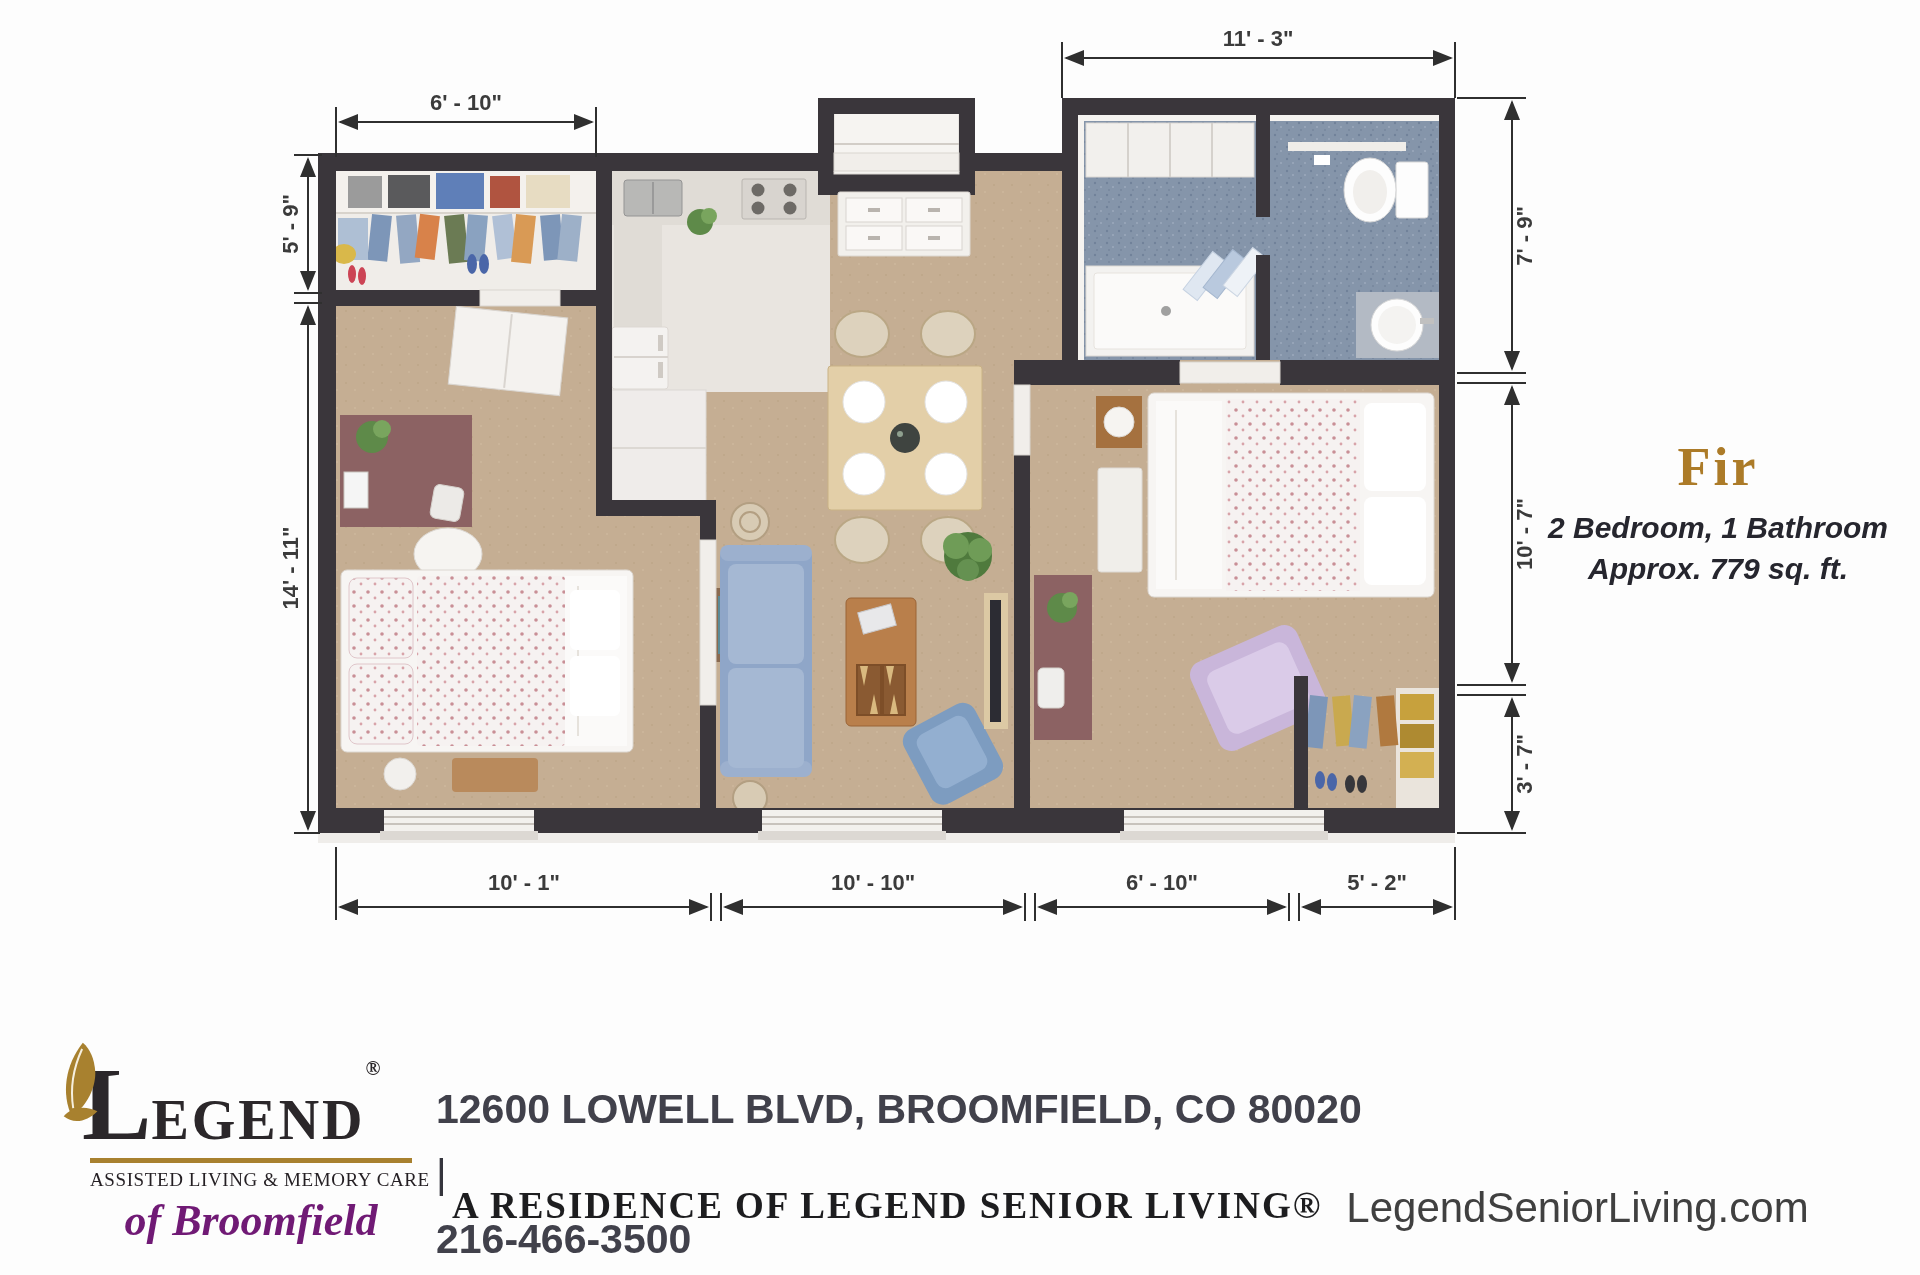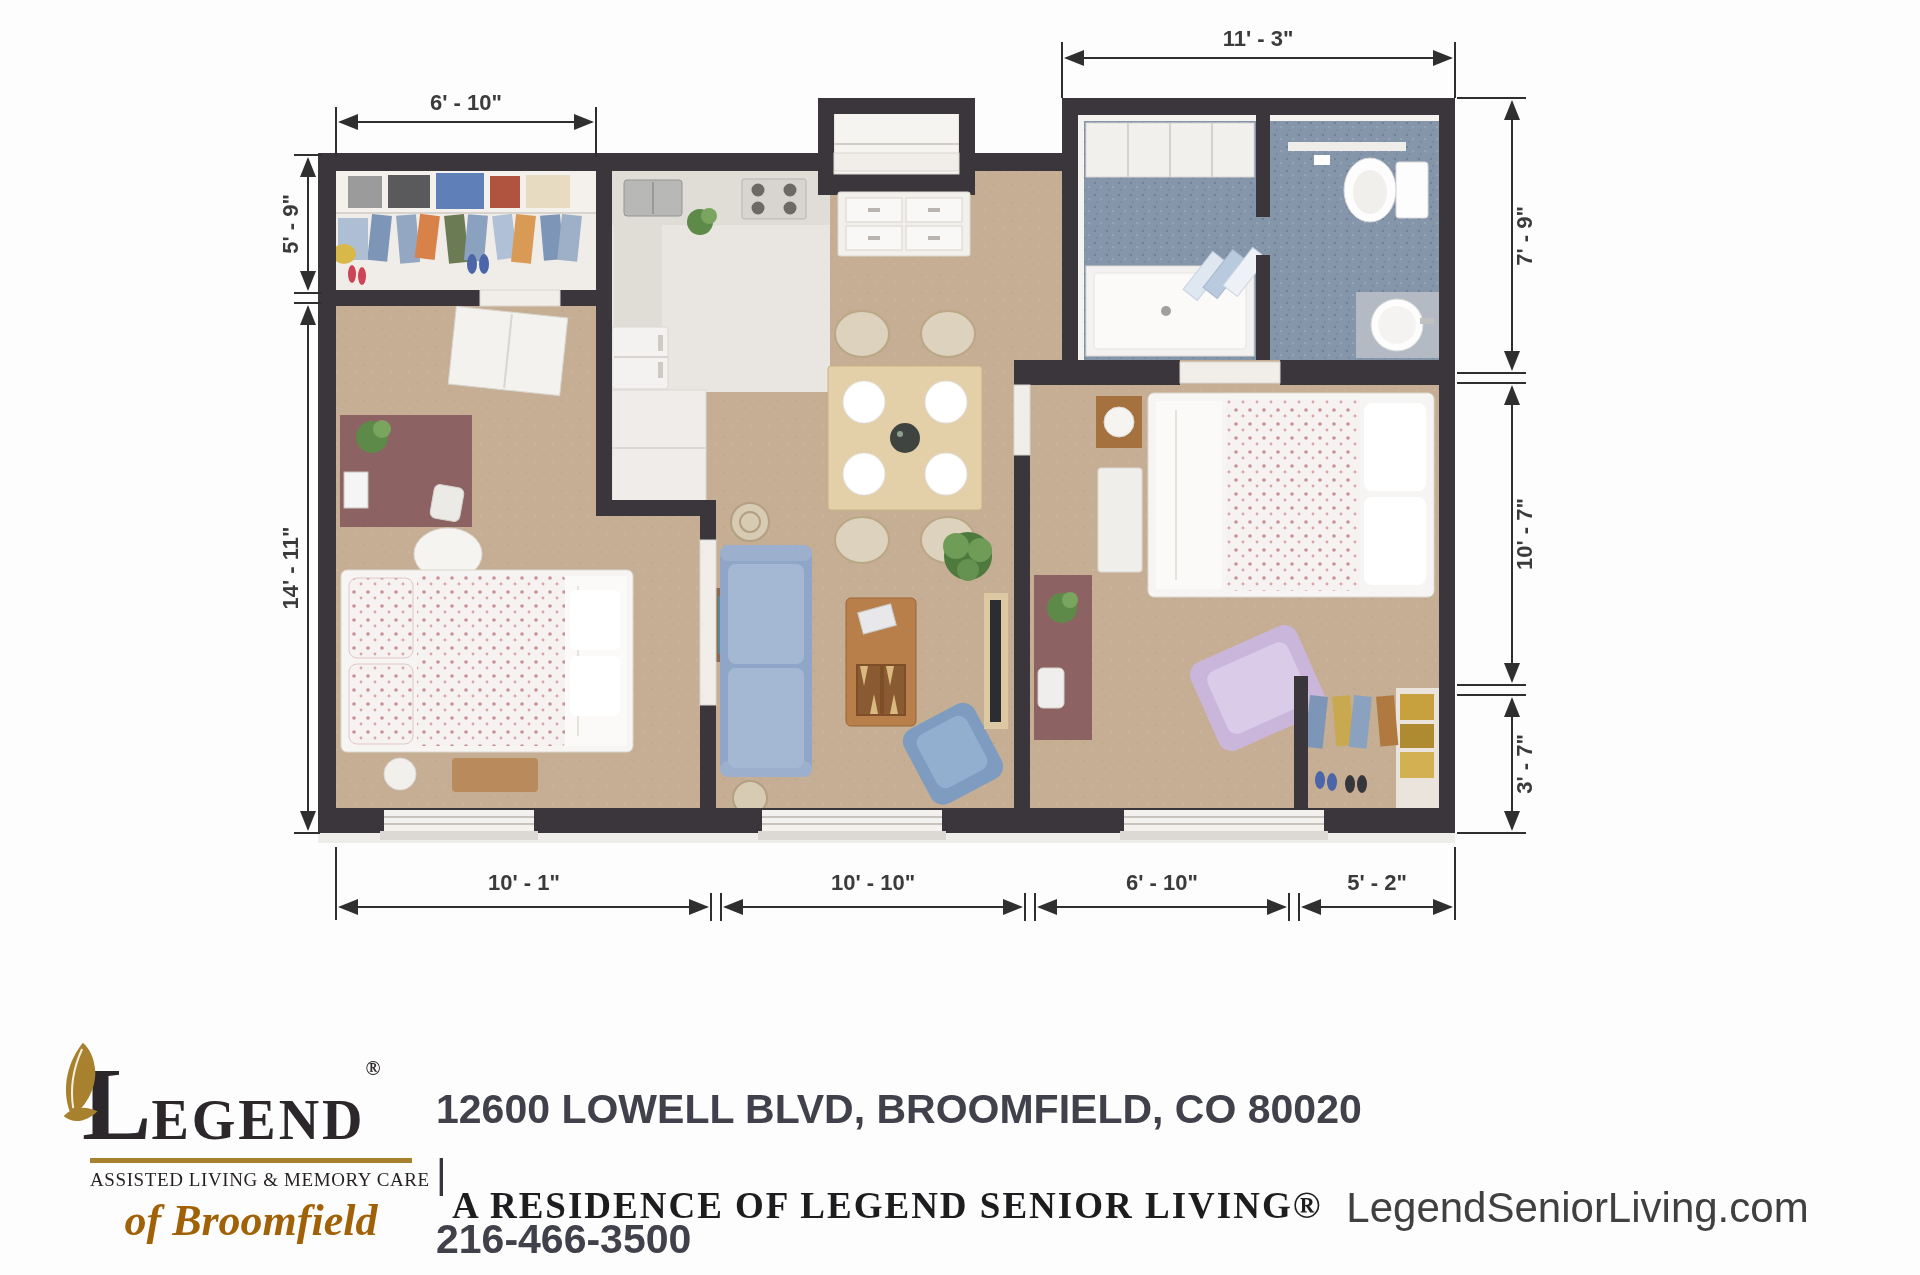--- a/index.html
+++ b/index.html
@@ -16,21 +16,21 @@
   .logo-main{position:relative;white-space:nowrap;line-height:1;padding-left:38px;}
   .logo-initial{font-family:"Liberation Serif",serif;font-weight:bold;font-size:104px;}
   .logo-rest{font-family:"Liberation Serif",serif;font-weight:bold;font-size:56px;letter-spacing:3px;}
   .logo-reg{font-family:"Liberation Serif",serif;font-weight:bold;font-size:20px;vertical-align:top;
             position:relative;top:6px;}
   .leaf{position:absolute;left:8px;top:-12px;}
   .logo-rule{height:5px;background:#a8812f;width:322px;margin:2px 0 6px 46px;}
   .logo-tagline{font-family:"Liberation Serif",serif;font-weight:normal;font-size:19px;letter-spacing:0.6px;
                 color:#241f23;width:322px;margin-left:46px;text-align:left;white-space:nowrap;}
   .logo-location{font-family:"Liberation Serif",serif;font-style:italic;font-weight:bold;font-size:44px;
-                 color:#a16207;width:322px;margin-left:46px;text-align:center;margin-top:4px;}
+                 color:#701a75;width:322px;margin-left:46px;text-align:center;margin-top:4px;}
   .addr-line{position:absolute;left:436px;top:1086px;display:flex;align-items:baseline;gap:18px;
              font-size:41px;font-weight:bold;color:#41414b;flex-direction:column;}
   .addr-sep{font-weight:400;color:#35353d;}
   .res-line{position:absolute;left:452px;top:1184px;display:flex;align-items:flex-start;gap:24px;}
   .res-text{font-family:"Liberation Serif",serif;font-weight:bold;font-size:37px;letter-spacing:2px;color:#1d1d1f;}
   .website{font-size:42px;color:#404040;font-weight:400;}
 </style>
 </head>
 <body>
 
@@ -365,20 +365,25 @@
       <line x1="725" y1="907" x2="1021" y2="907" marker-start="url(#arr)" marker-end="url(#arr)"></line>
       <line x1="1039" y1="907" x2="1285" y2="907" marker-start="url(#arr)" marker-end="url(#arr)"></line>
       <line x1="1303" y1="907" x2="1451" y2="907" marker-start="url(#arr)" marker-end="url(#arr)"></line>
       <text x="524" y="890" text-anchor="middle" stroke="none" fill="#3b3b3b">10' - 1"</text>
       <text x="873" y="890" text-anchor="middle" stroke="none" fill="#3b3b3b">10' - 10"</text>
       <text x="1162" y="890" text-anchor="middle" stroke="none" fill="#3b3b3b">6' - 10"</text>
       <text x="1377" y="890" text-anchor="middle" stroke="none" fill="#3b3b3b">5' - 2"</text>
     </g>
   </svg>
 
+  <div class="unit-info">
+    <div class="unit-name">Fir</div>
+    <div class="unit-specs">2 Bedroom, 1 Bathroom</div>
+    <div class="unit-area">Approx. 779 sq. ft.</div>
+  </div>
 
   <div class="logo">
     <div class="logo-main">
       <svg class="leaf" width="78" height="92" viewBox="0 0 78 92">
         <g transform="rotate(-12 39 46)">
           <path d="M40 2 C18 20 8 48 14 72 C28 66 42 52 46 34 C48 20 46 10 40 2 Z" fill="#a8812f"></path>
           <path d="M6 70 C16 62 30 64 40 72 C28 80 14 80 6 70 Z" fill="#a8812f"></path>
           <path d="M38 8 C26 24 18 44 17 64" stroke="#f6efdf" stroke-width="2" fill="none"></path>
         </g>
       </svg>

